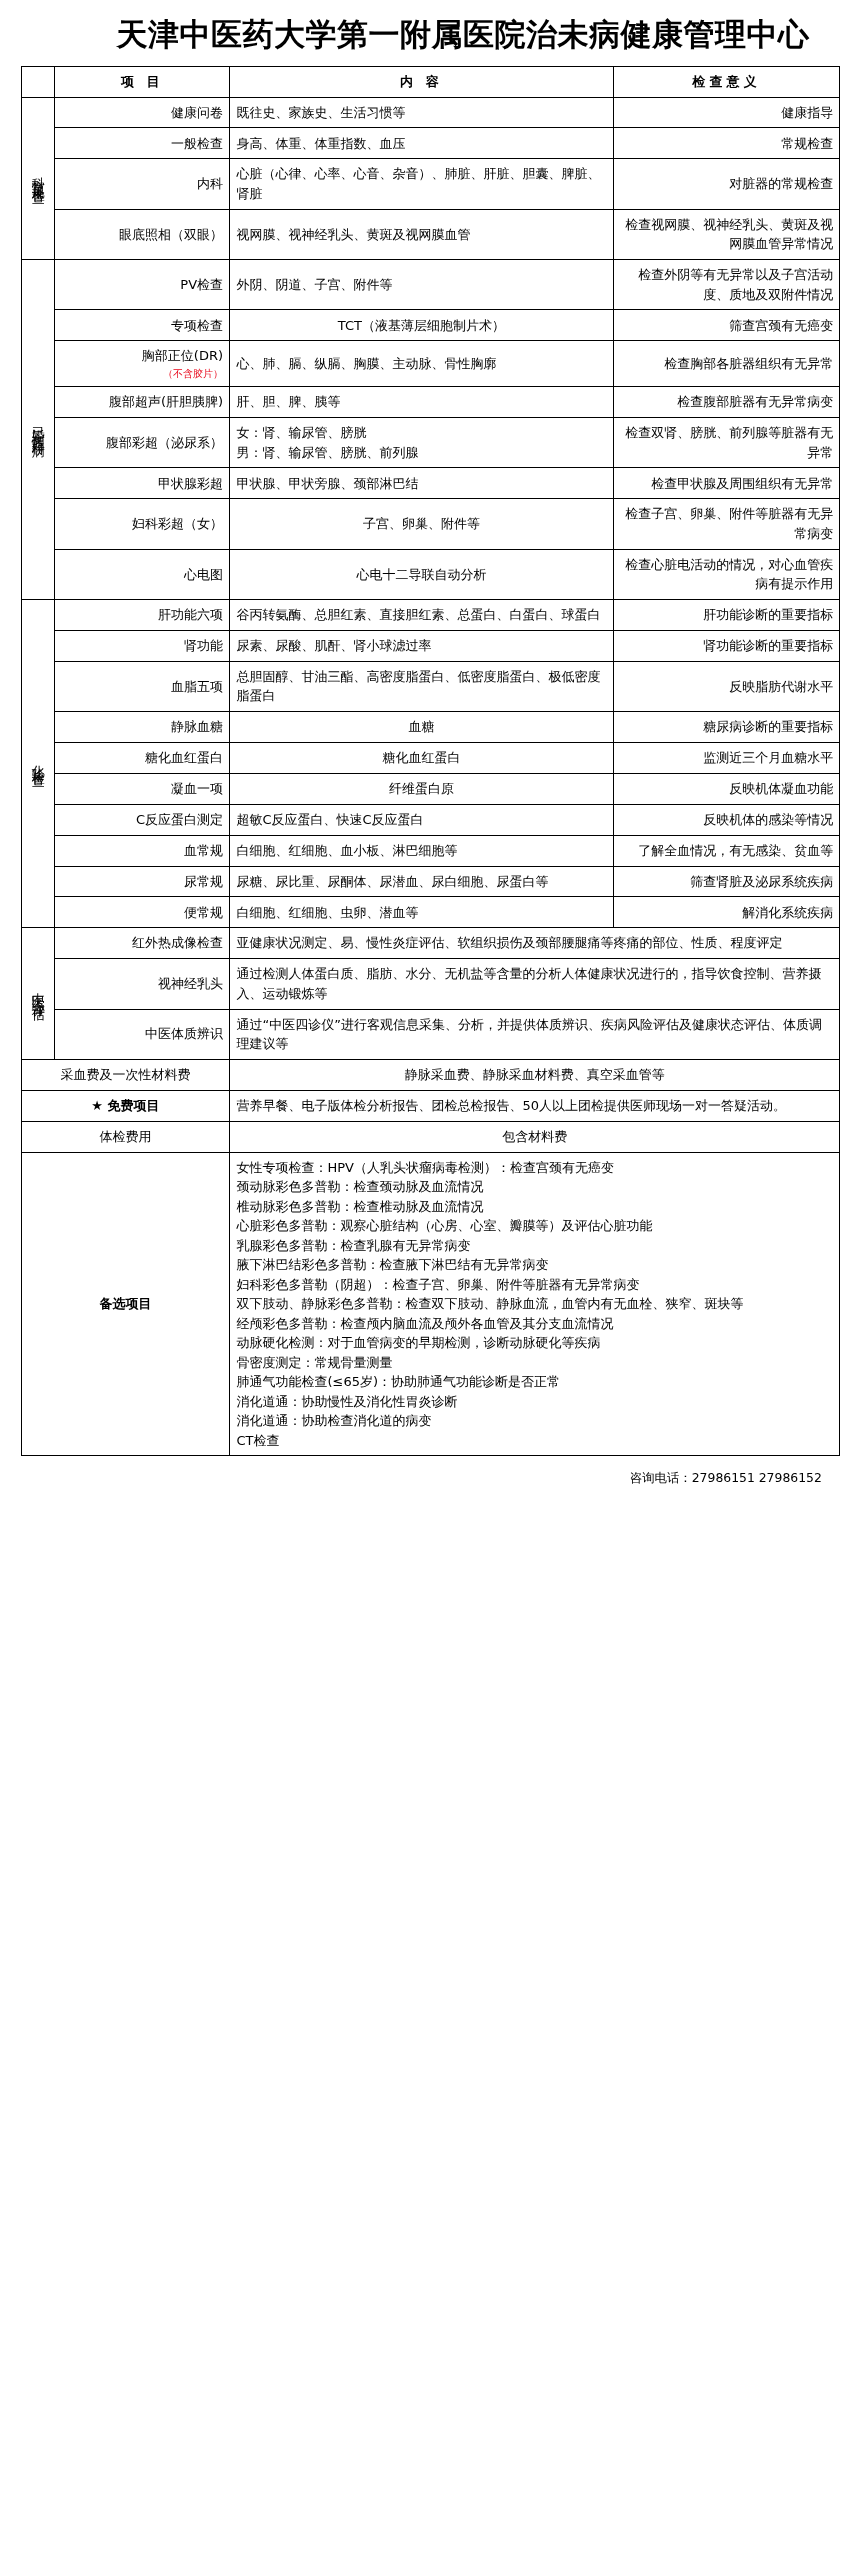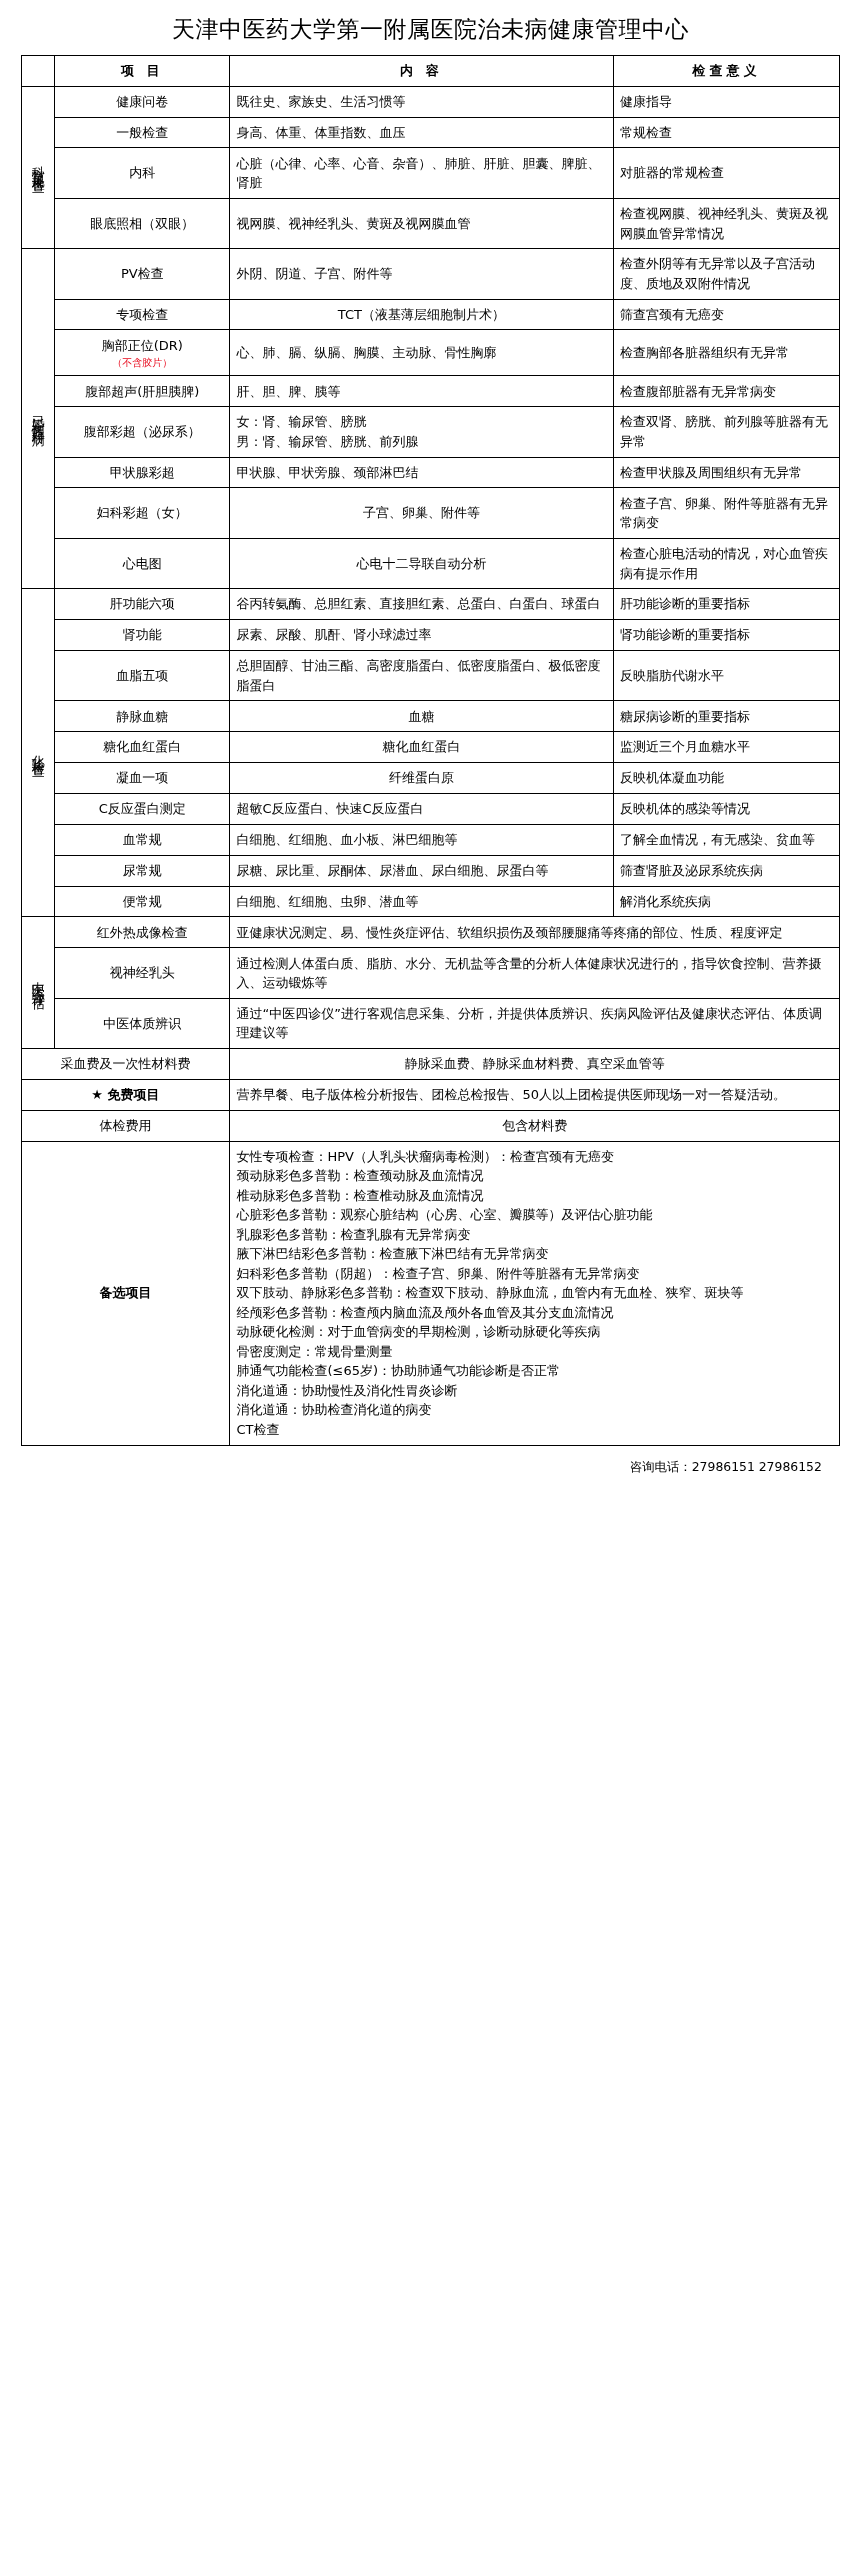--- a/index.html
+++ b/index.html
@@ -11,23 +11,23 @@
     font-family: "DejaVu Sans", "Liberation Sans", sans-serif;
     width: 861px;
   }
   .page {
     width: 861px;
     box-sizing: border-box;
     padding: 9.3px 20.6px 15.5px 20.6px;
     background: #fff;
   }
   .doc-title {
-    text-align: center;
-    font-size: 23px;
-    font-weight: normal;
+    text-align: right;
+    font-size: 31px;
+    font-weight: bold;
     line-height: 1.35;
     color: #000;
     padding: 5.2px 31px 9.3px 31px;
     letter-spacing: 0.5px;
   }
   table.main {
     border-collapse: collapse;
     width: 100%;
     table-layout: fixed;
   }
@@ -49,30 +49,30 @@
   .vtext {
     writing-mode: vertical-rl;
     text-orientation: upright;
     letter-spacing: 3.1px;
     display: inline-block;
     line-height: 1.2;
     font-size: 13px;
   }
   .col-item {
     width: 170px;
-    text-align: center;
+    text-align: right;
   }
   .col-content {
     width: 330px;
     text-align: left;
     margin-left: 16px;
   }
   .col-meaning {
     width: 185px;
-    text-align: left;
+    text-align: right;
   }
   .hdr td {
     text-align: center;
     font-size: 13.4px;
     font-weight: bold;
     letter-spacing: 4.1px;
     padding: 7.2px 5.2px;
   }
   .ctr { text-align: center; }
   .red { color: #e8071a; margin-left: 36px; }

